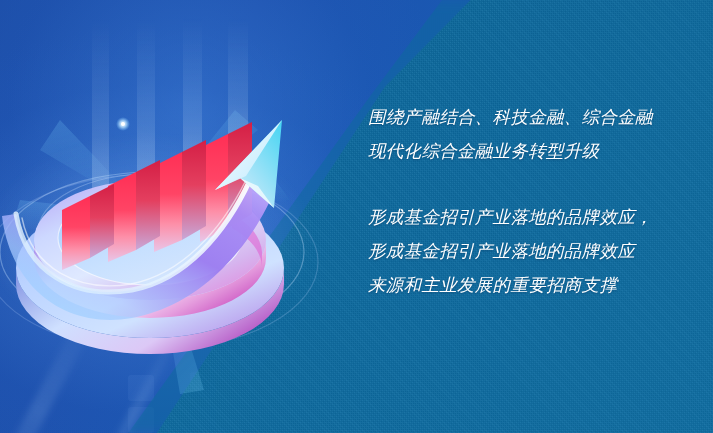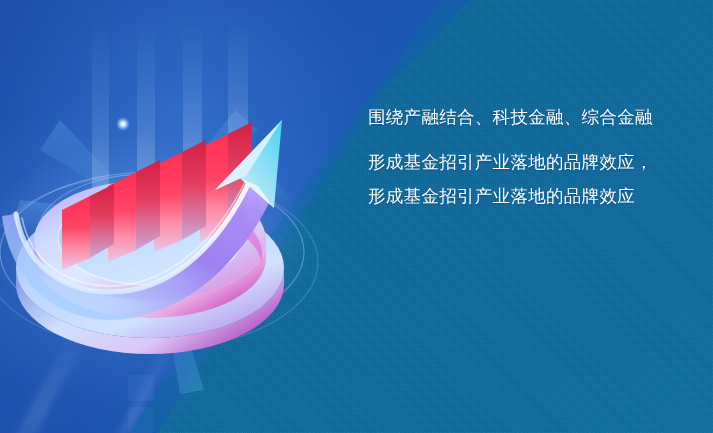--- a/index.html
+++ b/index.html
@@ -82,22 +82,22 @@
     width: 320px;
   }
   .para {
     color: #ffffff;
     font-size: 17.5px;
     line-height: 34px;
     letter-spacing: 0.3px;
     text-shadow: 0 1px 2px rgba(0,30,70,0.35);
     white-space: nowrap;
   }
-  .para + .para { margin-top: 11px; }
-  .para .ln { display: block; }
+  .para + .para { margin-top: 32px; }
+  .para .ln { display: block; font-style: italic; }
 </style>
 </head>
 <body>
 
 <div id="banner">
 
   <div class="bg-base"></div>
   <div class="bg-topglow"></div>
 
   <div class="sq-motif" style="left:128px; top:375px; width:26px; height:26px;"></div>
@@ -286,21 +286,23 @@
     </g>
 
     <circle cx="123" cy="124" r="7" fill="url(#gDot)"></circle>
     <circle cx="123" cy="124" r="2" fill="#ffffff"></circle>
   </svg>
 
   <div id="copy">
 
     <div class="para">
       <span class="ln">围绕产融结合、科技金融、综合金融</span>
+      <span class="ln">现代化综合金融业务转型升级</span>
     </div>
 
     <div class="para">
       <span class="ln">形成基金招引产业落地的品牌效应，</span>
       <span class="ln">形成基金招引产业落地的品牌效应</span>
+      <span class="ln">来源和主业发展的重要招商支撑</span>
     </div>
 
   </div>
 </div>
 
 </body></html>

